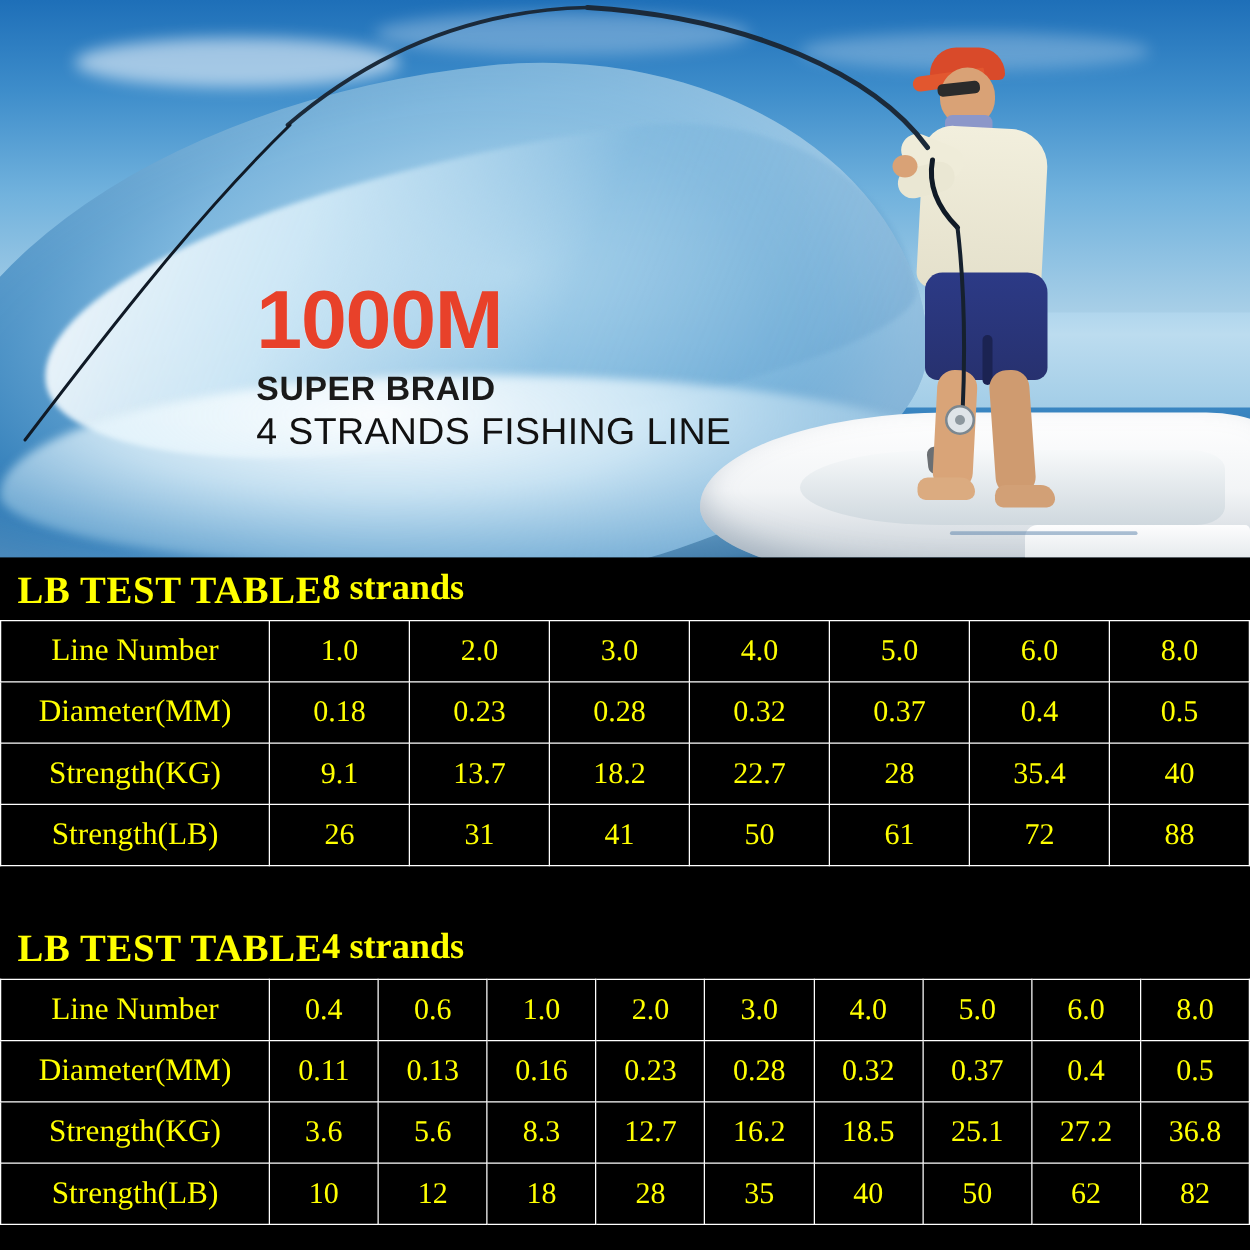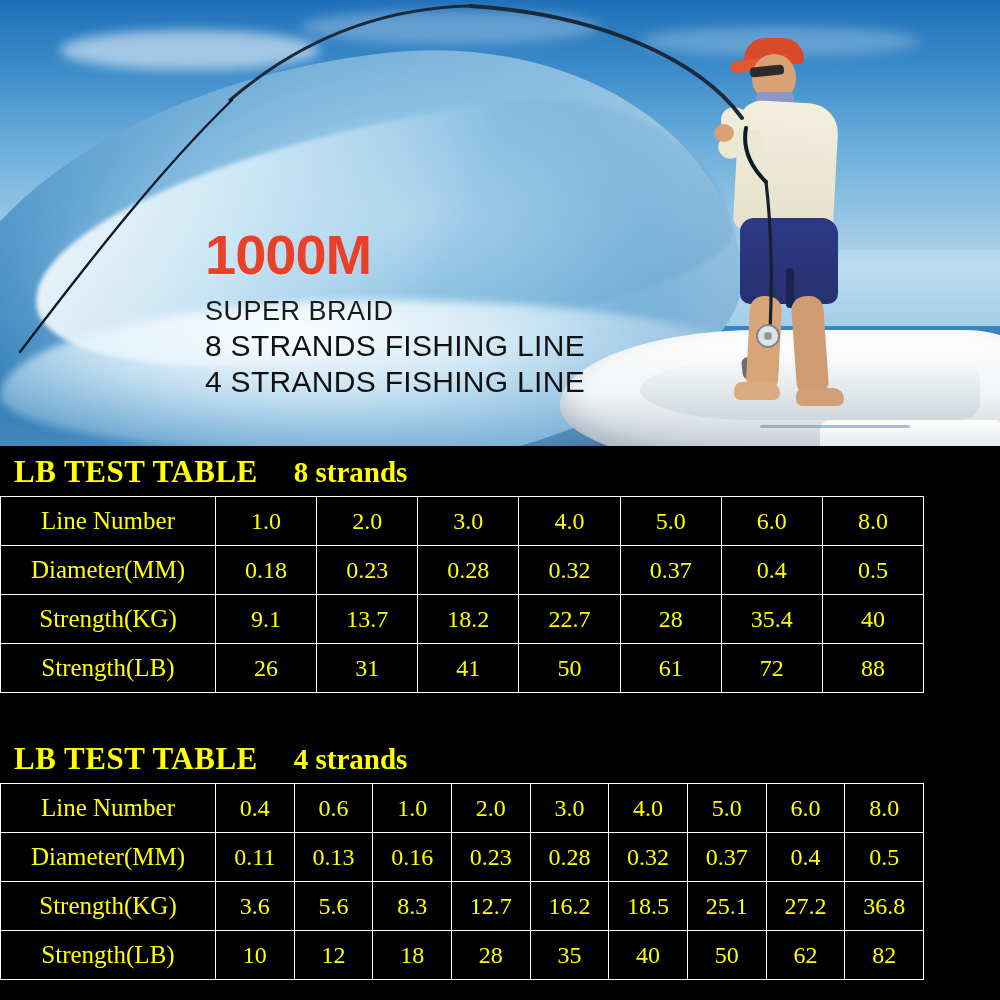--- a/index.html
+++ b/index.html
@@ -200,57 +200,57 @@
   
   .hero-text {
     position: absolute;
     left: 205px;
     top: 222px;
     z-index: 6;
   }
   .headline {
     font-family: "Liberation Sans", sans-serif;
     font-weight: bold;
-    font-size: 56px;
+    font-size: 66px;
     line-height: 66px;
     color: #e8412a;
     letter-spacing: -1px;
     text-shadow: 0 1px 0 rgba(255,255,255,.4);
   }
   .sub1 {
     font-family: "Liberation Sans", sans-serif;
     font-size: 27px;
     color: #1a1a1a;
     margin-top: 8px;
     letter-spacing: .5px;
+    font-weight: bold;
   }
   .sub2, .sub3 {
     font-family: "Liberation Sans", sans-serif;
     font-size: 30px;
     color: #111;
     margin-top: 2px;
     letter-spacing: .3px;
   }
 
   
   .block { position: relative; background: #000; }
   .block-title {
     display: flex;
-    align-items: center;
+    align-items: flex-start;
     padding: 8px 0 6px 14px;
     color: #ffff00;
     font-family: "Liberation Serif", serif;
     font-weight: bold;
-    gap: 36px;
   }
   .block-title .t-main { font-size: 31px; letter-spacing: .5px; }
   .block-title .t-sub { font-size: 29px; }
 
   table.spec {
-    width: 924px;
+    width: 1000px;
     border-collapse: collapse;
     table-layout: fixed;
   }
   table.spec td {
     border: 1px solid #ffffff;
     color: #ffff00;
     text-align: center;
     font-family: "Liberation Serif", serif;
     height: 46px;
     font-size: 24px;
@@ -314,21 +314,20 @@
       <path d="M232 100 C 160 170, 90 260, 20 352" stroke="#101a26" stroke-width="2.4" fill="none" stroke-linecap="round"></path>
       <path d="M746 128 C 742 150, 752 168, 766 182" stroke="#101a26" stroke-width="4" fill="none" stroke-linecap="round"></path>
       <path d="M766 182 C 772 232, 772 288, 770 332" stroke="#16212e" stroke-width="3.2" fill="none" stroke-linecap="round"></path>
       <circle cx="768" cy="336" r="11" fill="#dfe4e8" stroke="#7c878f" stroke-width="2"></circle>
       <circle cx="768" cy="336" r="4" fill="#8d979e"></circle>
     </svg>
 
     <div class="hero-text">
       <div class="headline">1000M</div>
       <div class="sub1">SUPER BRAID</div>
-      <div class="sub2">8 STRANDS FISHING LINE</div>
       <div class="sub3">4 STRANDS FISHING LINE</div>
     </div>
   </div>
 
   <div class="block">
     <div class="block-title">
       <span class="t-main">LB TEST TABLE</span>
       <span class="t-sub">8 strands</span>
     </div>
     <table class="spec t8">

